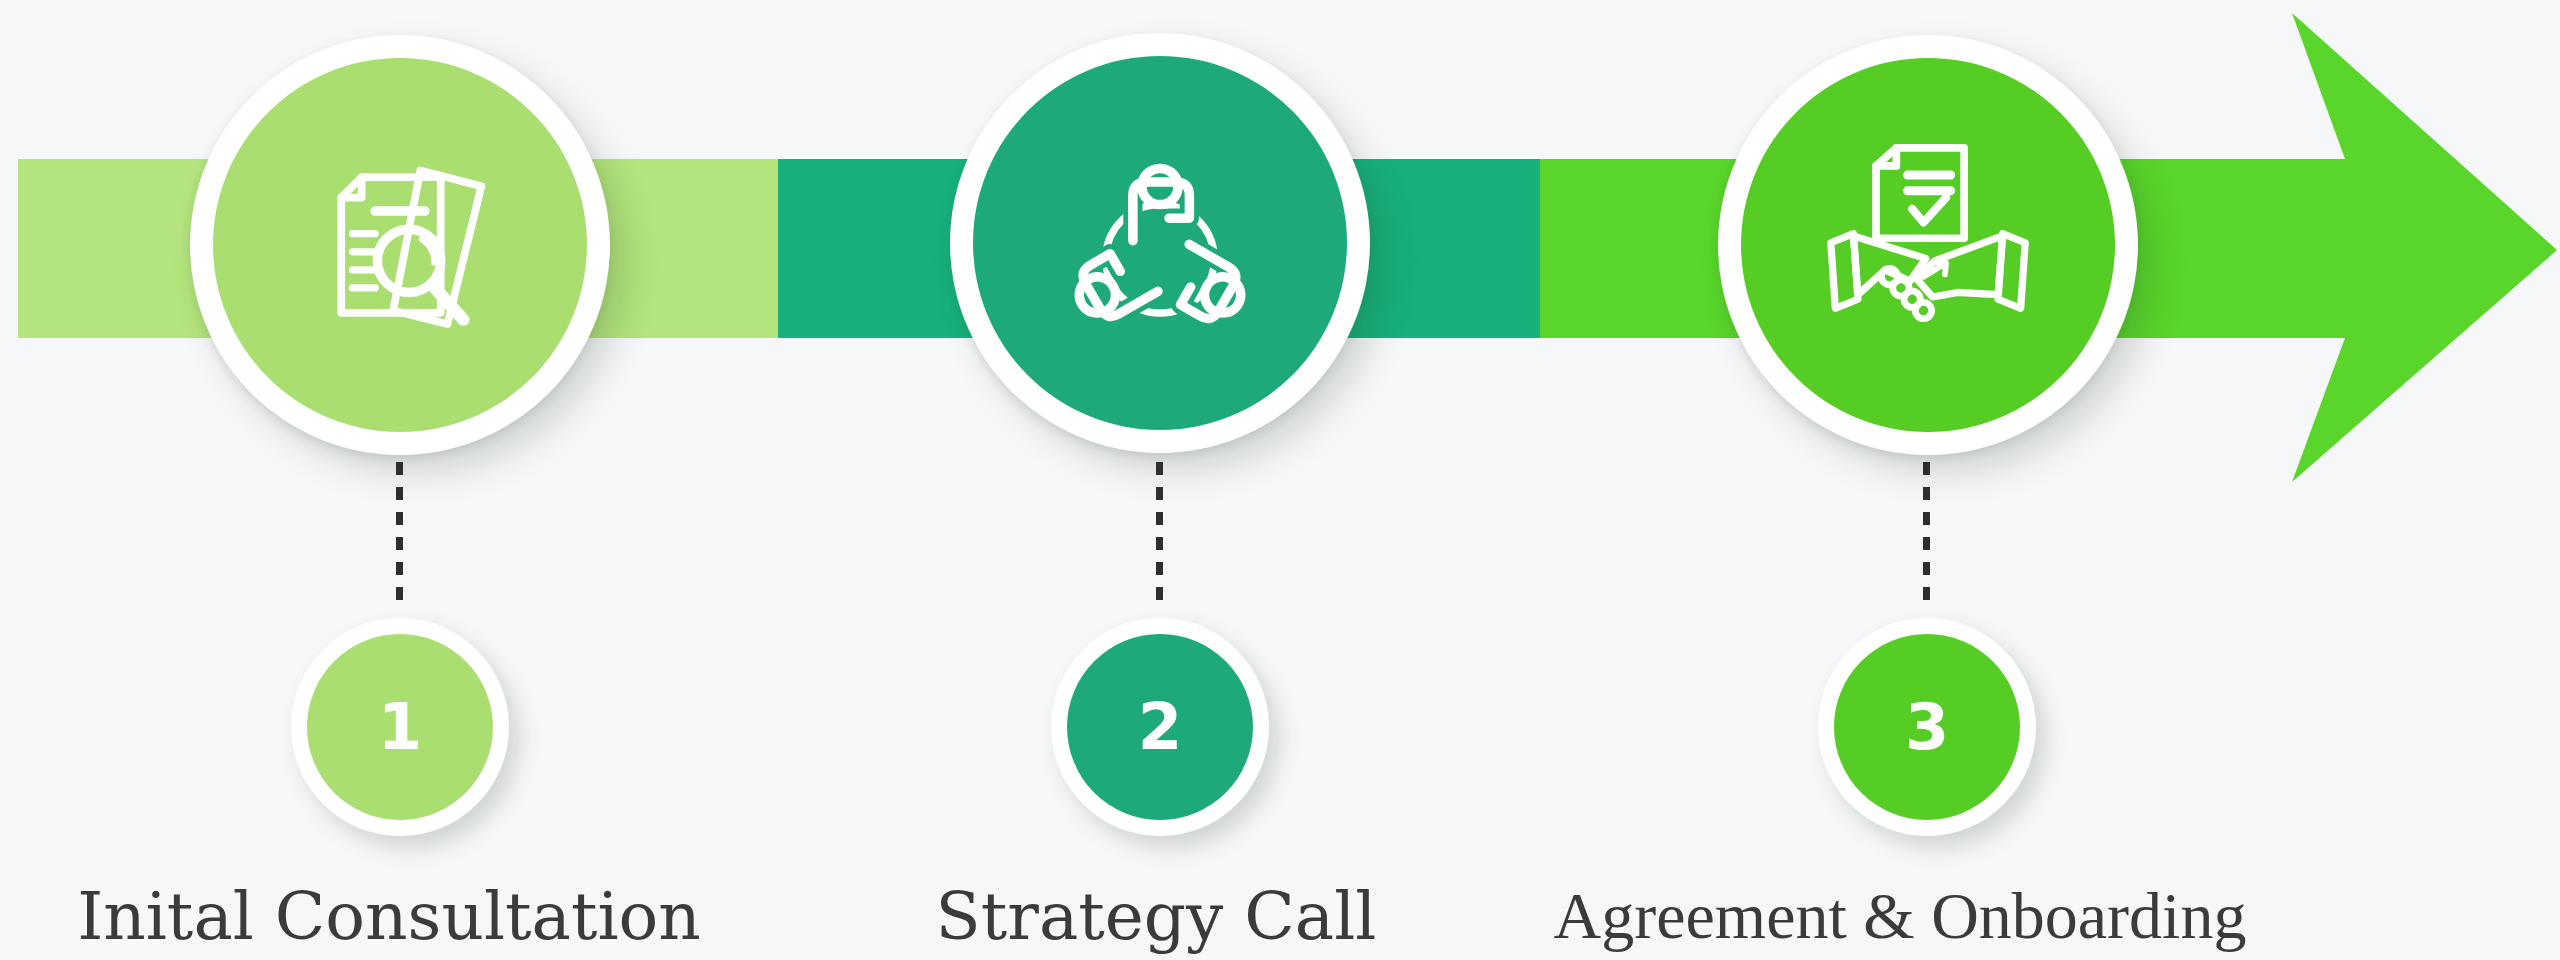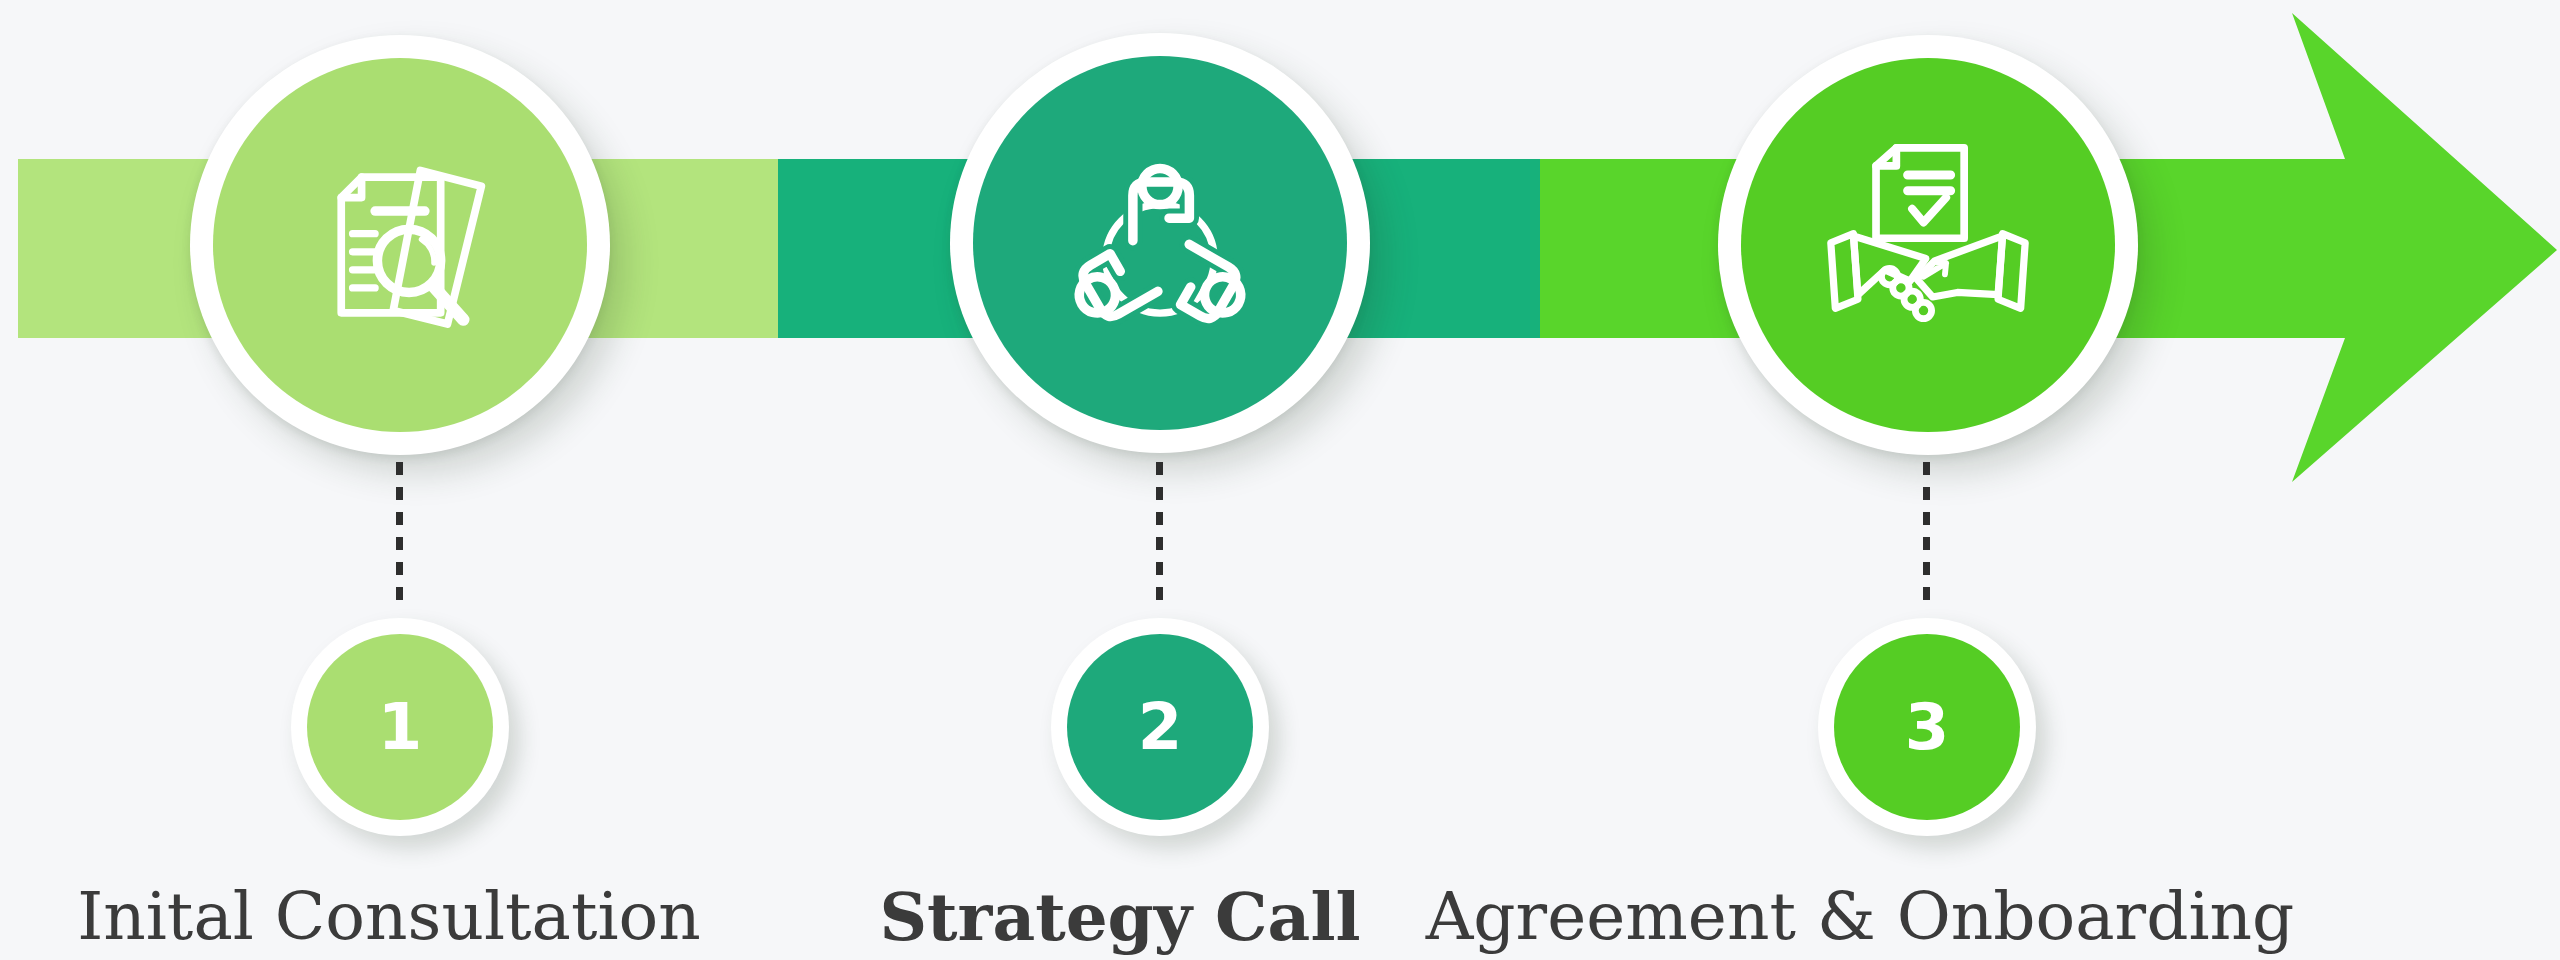--- a/index.html
+++ b/index.html
@@ -123,21 +123,21 @@
         </g>
       </svg>
     </div>
   </div>
   <div class="connector" style="left:1156px;top:462px;"></div>
   <div class="badge" style="left:1051px;top:618px;">
     <div class="badge-inner" style="background-color: rgb(30, 169, 123);">
       <span class="badge-number">2</span>
     </div>
   </div>
-  <div class="step-label" style="left:1120px;font-weight:bold;">Strategy Call</div>
+  <div class="step-label" style="left:1156px;">Strategy Call</div>
 
   <div class="step-circle" style="left:1718px;top:35px;">
     <div class="step-circle-inner" style="background-color: rgb(85, 205, 36);">
       <svg class="icon" viewBox="0 0 100 100">
 
         <polygon class="ln" points="36,7 66,7 66,47 27,47 27,15" stroke-width="3.4" fill="#55cd24"></polygon>
         <path class="ln" d="M36 7 L36 15 L27 15" stroke-width="3.4"></path>
         <path class="ln" d="M41 19 H60 M41 26 H60" stroke-width="4"></path>
         <path class="ln" d="M43 34 l5 6 l10 -11" stroke-width="3.6"></path>
 
@@ -155,15 +155,15 @@
         <path class="ln" d="M48 64 L58 58 M58 58 l-5 -0.5 M58 58 l-0.5 5" stroke-width="2.6"></path>
       </svg>
     </div>
   </div>
   <div class="connector" style="left:1923px;top:462px;"></div>
   <div class="badge" style="left:1818px;top:618px;">
     <div class="badge-inner" style="background-color: rgb(85, 205, 36);">
       <span class="badge-number">3</span>
     </div>
   </div>
-  <div class="step-label" style="left:1860px;">Agreement &amp; Onboarding</div>
+  <div class="step-label" style="left:1900px;font-family:Liberation Serif, serif;">Agreement &amp; Onboarding</div>
 
 </div>
 
 </body></html>

